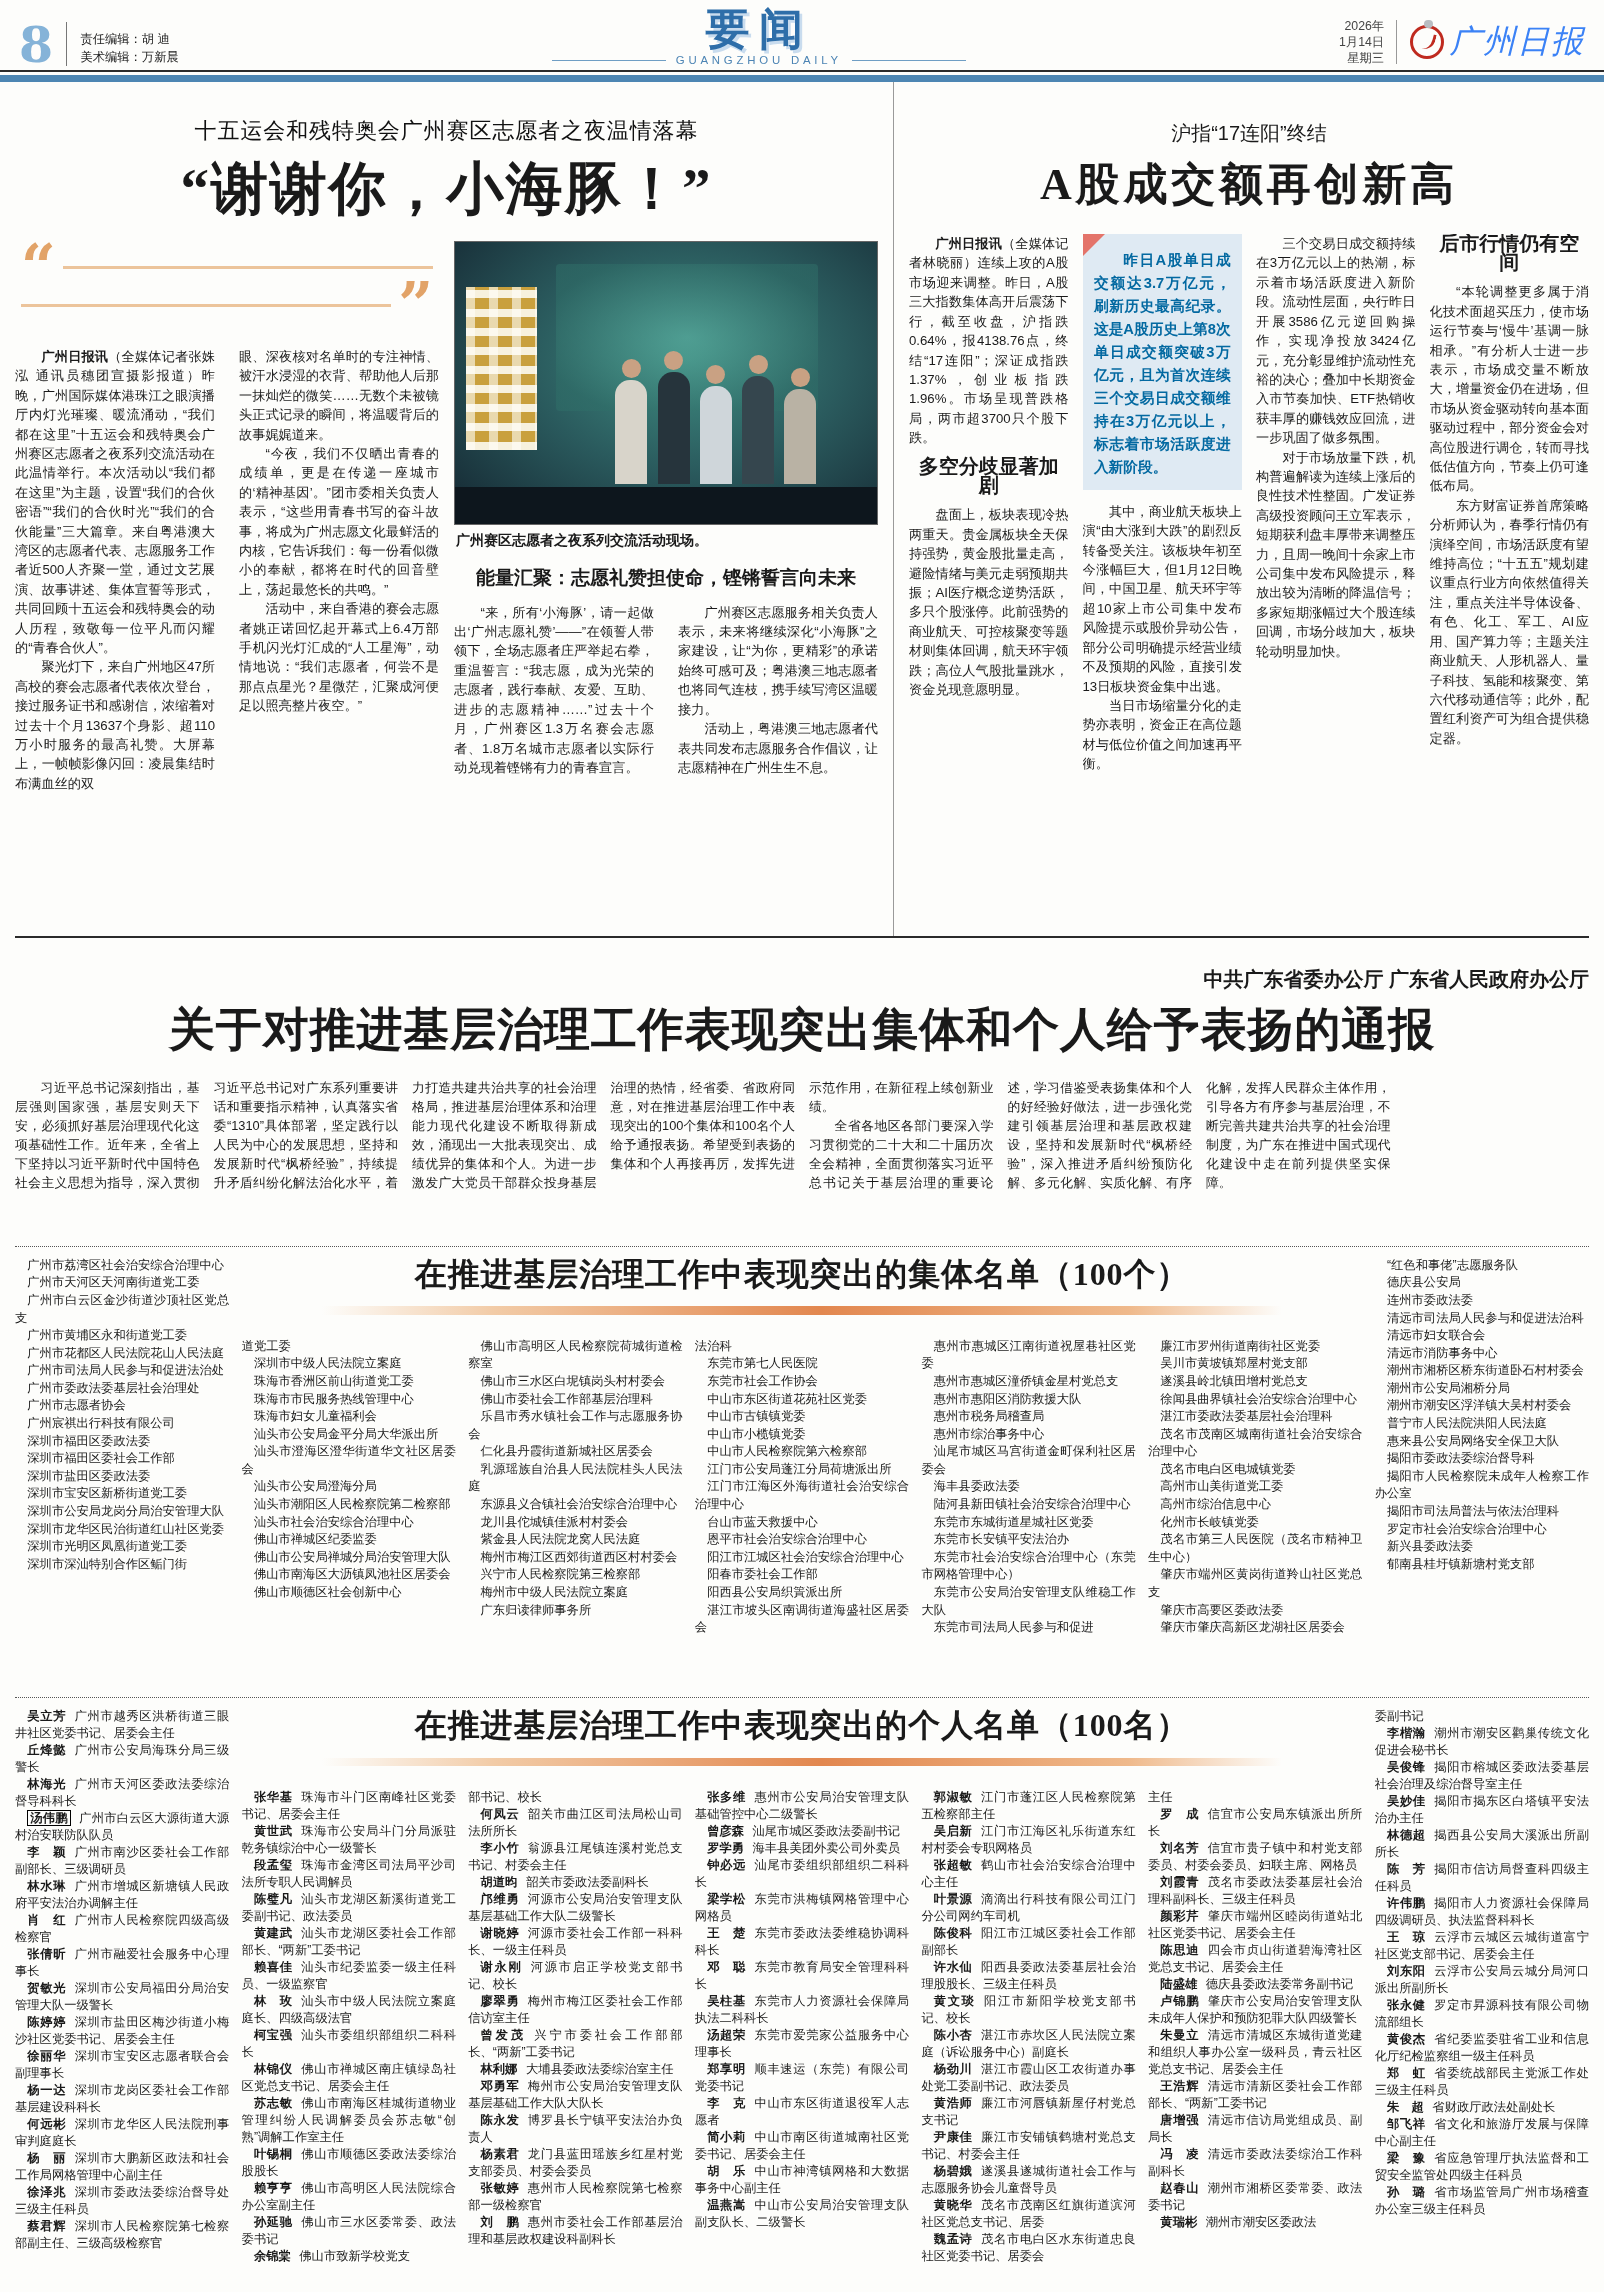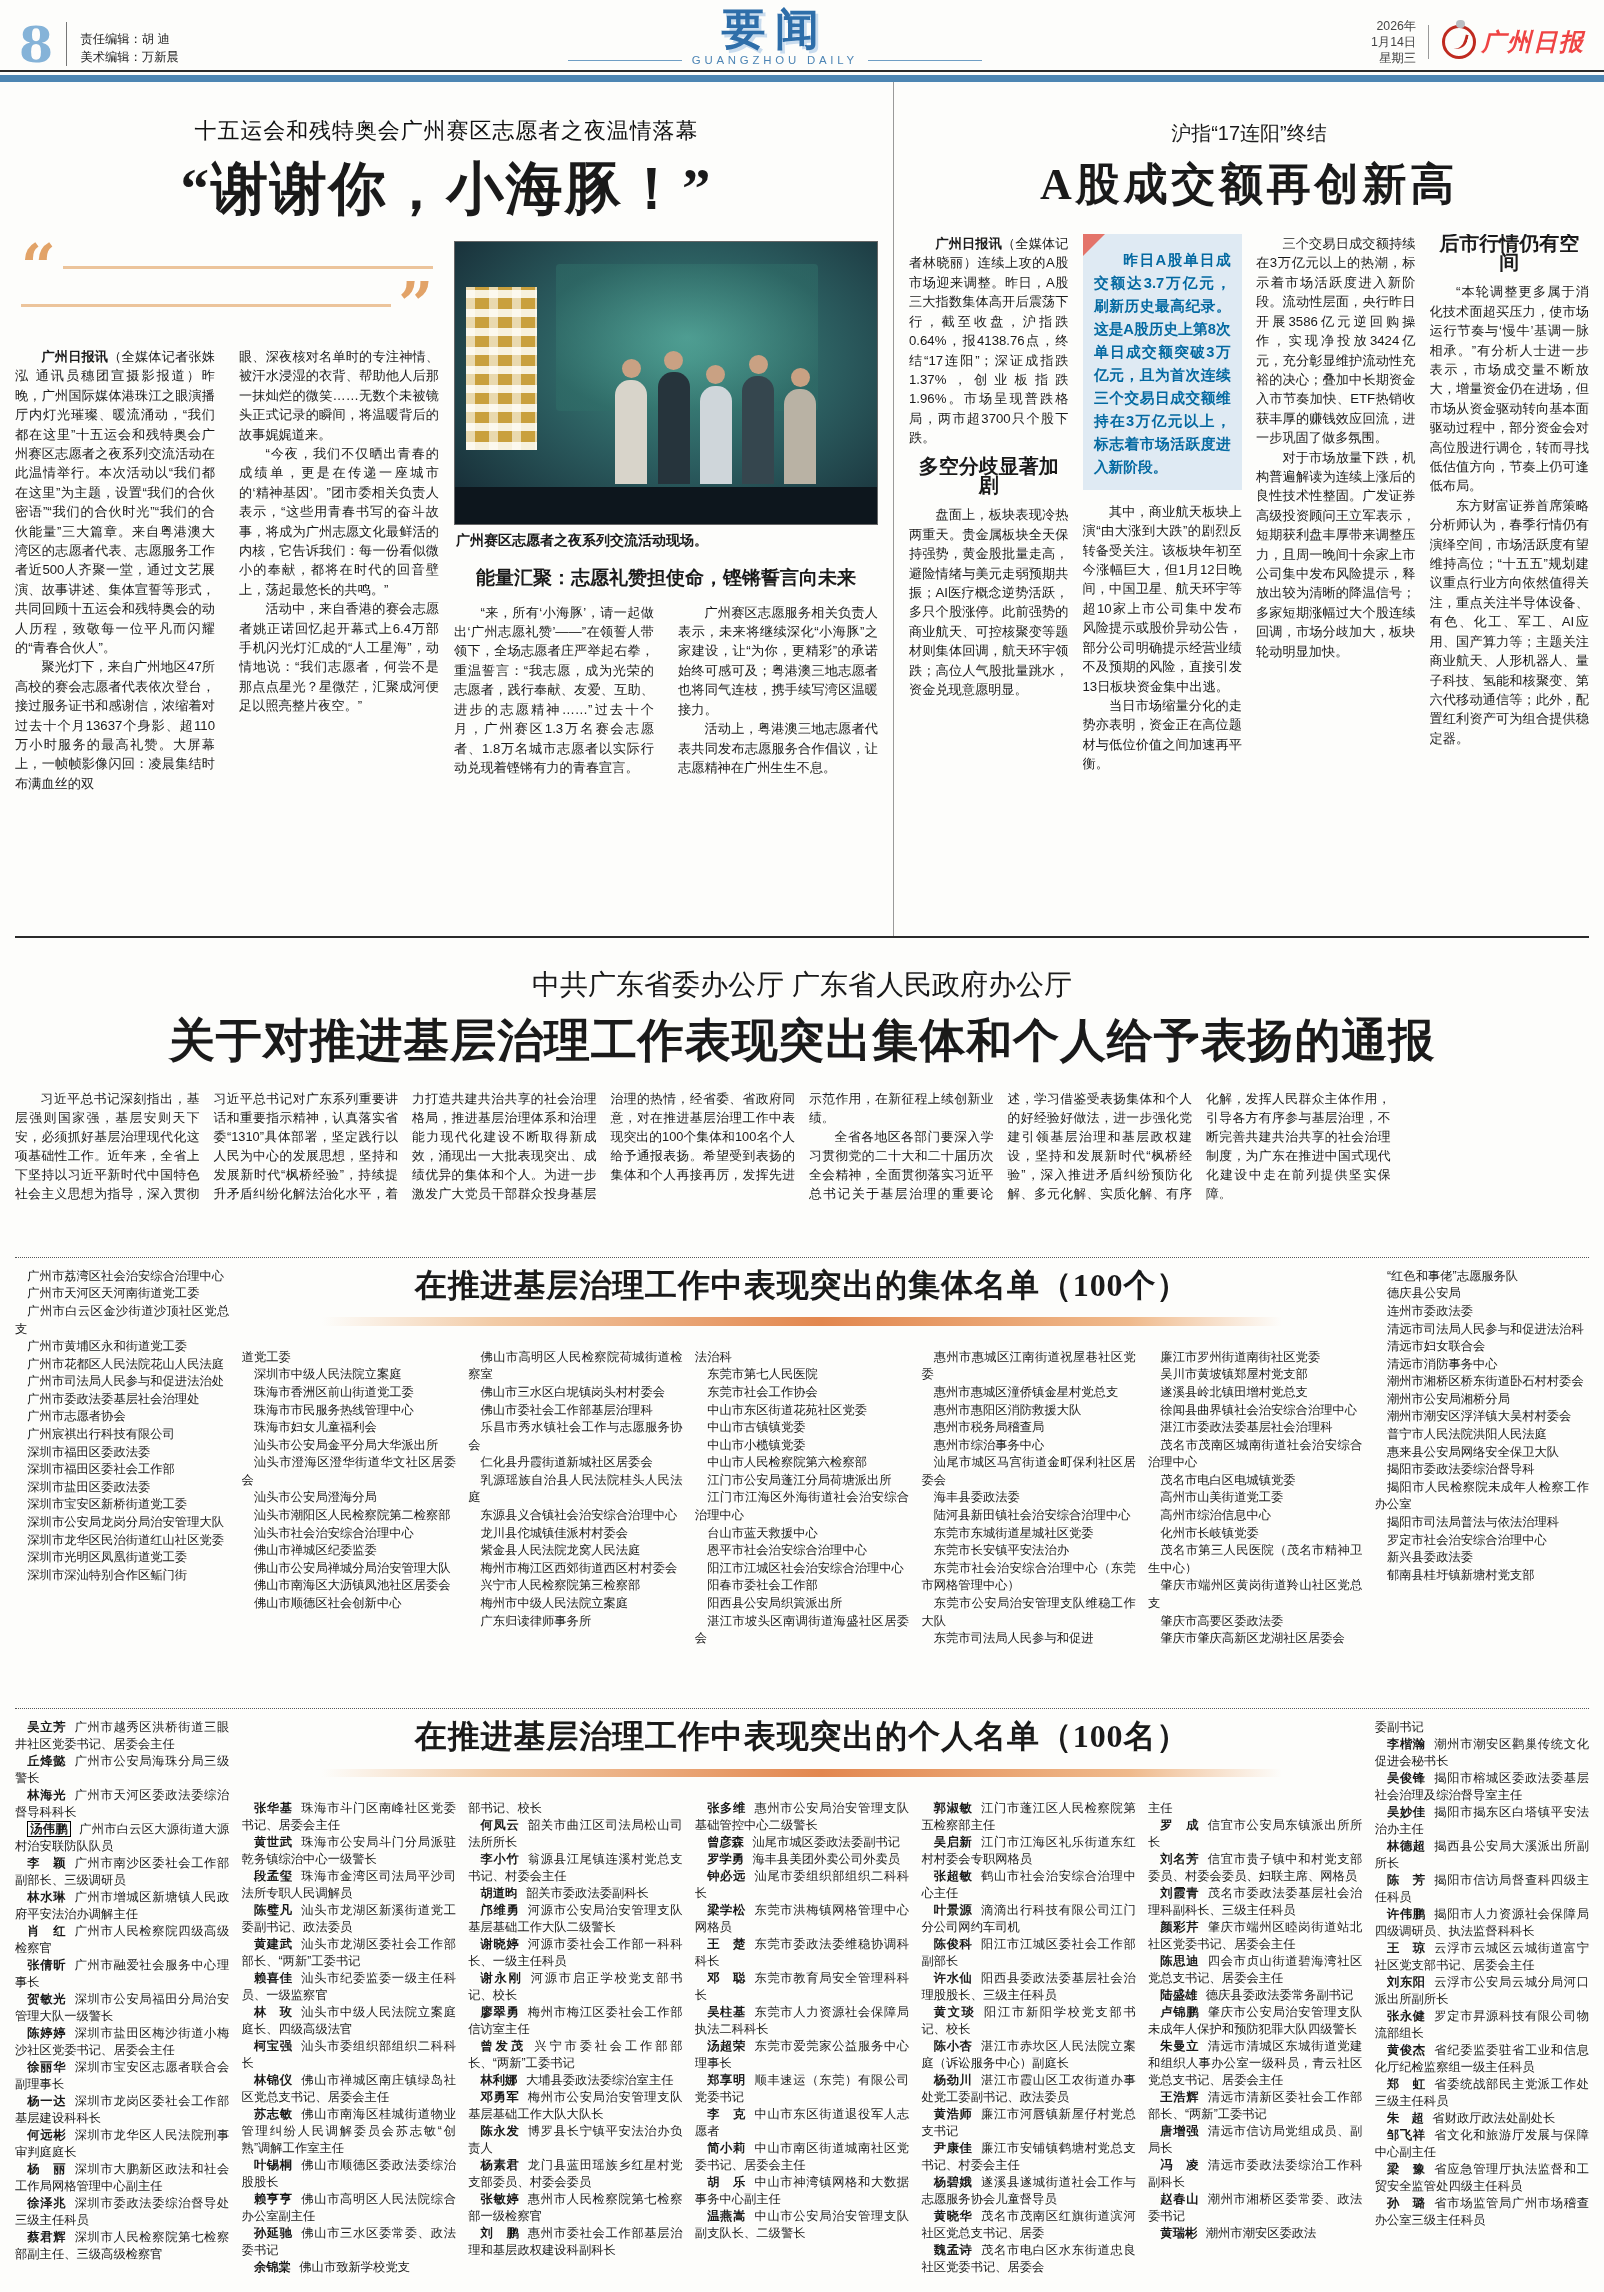--- a/index.html
+++ b/index.html
@@ -16,21 +16,21 @@
                font-family:"Liberation Serif","DejaVu Serif",serif;font-weight:700;text-shadow:2.8px 2.8px 0 #c9dcee;}
   .sec-en{display:flex;align-items:center;gap:9.5px;margin-top:1.9px;}
   .sec-en .ln{height:0.9px;width:114px;background:#6f9ec4;}
   .sec-en span{font-size:11.4px;letter-spacing:3.8px;color:#4c84b4;}
   .mast-right{display:flex;align-items:center;gap:11.4px;}
   .dateblock{text-align:right;font-size:12.3px;line-height:16px;color:#444;}
   .logo{display:flex;align-items:center;gap:5.7px;border-left:0.9px solid #999;padding-left:13.2px;}
   .logo-circle{position:relative;width:34px;height:34px;border:3.8px solid #bf2a1f;border-radius:50%;box-sizing:border-box;}
   .logo-circle::before{content:"";position:absolute;left:8.5px;top:4.7px;width:11.4px;height:17px;border-right:3.8px solid #bf2a1f;border-radius:0 0 11.4px 0;transform:rotate(14deg);}
   .logo-circle::after{content:"";position:absolute;left:11.4px;top:-8.5px;width:8.5px;height:8.5px;border-radius:50%;background:#b9bdc2;}
-  .logo-name{font-size:24px;font-weight:700;color:#ef4444;font-family:"Liberation Serif","DejaVu Serif",serif;font-style:italic;letter-spacing:1.9px;}
+  .logo-name{font-size:32px;font-weight:400;color:#3b82f6;font-family:"Liberation Serif","DejaVu Serif",serif;font-style:italic;letter-spacing:1.9px;}
   .rule-thin{height:1.9px;background:#2b2b2b;margin:0 0 2.8px;}
   .band{height:7.6px;background:#4d86b3;}
   
   .articles{display:flex;height:854px;overflow:hidden;padding:0 15px;box-sizing:border-box;}
   .art-left{width:878px;box-sizing:border-box;padding-right:15px;}
   .art-right{flex:1;border-left:0.9px solid #9a9a9a;padding-left:15px;box-sizing:border-box;}
   .kicker{text-align:center;font-size:22px;color:#111;margin-top:34px;letter-spacing:0.9px;}
   .headline{text-align:center;font-size:57px;line-height:62px;font-weight:700;margin:11.4px 0 0;
             font-family:"Liberation Serif","DejaVu Serif",serif;letter-spacing:1.9px;}
   .kicker-r{text-align:center;font-size:20px;margin-top:38px;}
@@ -60,21 +60,21 @@
   .subhead{font-size:19px;font-weight:700;text-align:center;margin:15px 0 11.4px;}
   .subhead-r{font-size:20px;font-weight:700;text-align:center;margin:9.5px 0 9.5px;}
   
   .ra-cols{display:flex;gap:14px;margin-top:24.6px;height:670px;overflow:hidden;}
   .hl-box{position:relative;background:#dfeaf3;padding:15px 11.4px 11.4px;margin-bottom:11.4px;}
   .hl-box::before{content:"";position:absolute;left:-1.9px;top:-7.6px;width:0;height:0;border-left:32px solid #e4746a;border-bottom:32px solid transparent;}
   .hl-text{font-size:14.7px;line-height:23px;font-weight:700;text-align:justify;text-indent:2em;color:#0369a1;}
   
   .notice{padding:15px 15px 0;}
   .hr-black{height:1.9px;background:#2b2b2b;margin:0 15px;}
-  .n-byline{text-align:center;font-size:28px;font-weight:400;margin:13.2px 0 3.8px;}
+  .n-byline{text-align:right;font-size:20px;font-weight:700;margin:13.2px 0 3.8px;}
   .n-headline{text-align:center;font-size:46px;font-weight:700;margin:5.7px 0 17px;letter-spacing:0.9px;
               font-family:"Liberation Serif","DejaVu Serif",serif;}
   .n-body{columns:8;column-gap:14px;height:155px;overflow:hidden;font-size:12.8px;line-height:19px;text-align:justify;}
   .n-body p{margin:0;text-indent:2em;}
   .dotted{border:0;border-top:1.9px dotted #555;margin:13.2px 15px 0;}
   
   .list-section{position:relative;margin:0 15px;overflow:hidden;}
   .sec-collective{height:437px;}
   .sec-individual{height:628px;}
   .list-header{position:absolute;left:50%;transform:translateX(-50%);top:5.7px;width:61%;background:#fdfdfb;text-align:center;z-index:2;padding-bottom:1.9px;}

